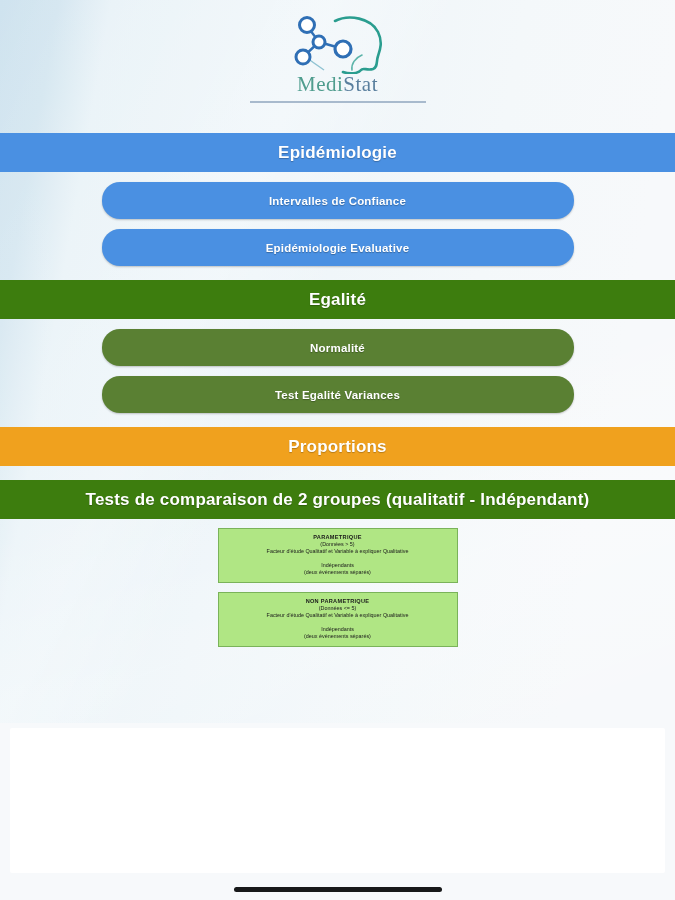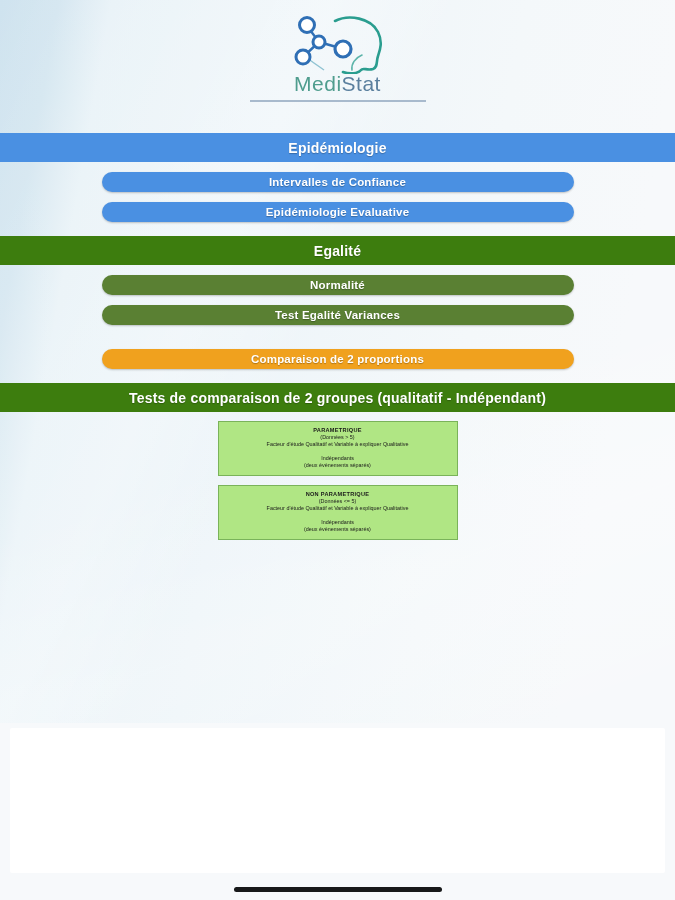--- a/index.html
+++ b/index.html
@@ -46,49 +46,49 @@
   
   .logo-wrap {
     height:133px;
     display:flex; flex-direction:column;
     align-items:center; justify-content:flex-start;
     padding-top:12px;
   }
   .logo-mark { width:118px; height:62px; display:block; }
   .logo-text {
     font-size:21px; letter-spacing:.5px;
-    font-family:Liberation Sans, sans-serif;
+    font-family:Liberation Serif, serif;
     margin-top:-2px;
   }
   .logo-text .medi { color:#4f9d8e; }
   .logo-text .stat { color:#5a7f9e; }
   .logo-rule {
     width:176px; height:2px; margin-top:4px;
     background:#8fa6bd; opacity:.75;
   }
 
   
   .band {
     width:100%;
-    height:29px;
+    height:39px;
     display:flex; align-items:center; justify-content:center;
     color:#ffffff;
-    font-size:14px;
+    font-size:17px;
     font-weight:bold;
     letter-spacing:.2px;
     text-shadow:0 1px 1px rgba(0,0,0,.25);
   }
   .band.blue   { background:#4a90e2; }
   .band.green  { background:#3d7d0e; }
   .band.orange { background:#f0a11e; }
 
   
   .btn {
     display:flex; align-items:center; justify-content:center;
-    width:472px; height:20px;
+    width:472px; height:37px;
     margin:10px auto 0;
     border-radius:18px;
     color:#ffffff;
     font-size:11.5px;
     font-weight:bold;
     letter-spacing:.2px;
     text-shadow:0 1px 1px rgba(0,0,0,.28);
     box-shadow:0 1px 2px rgba(0,0,0,.22);
     cursor:pointer;
     border:none;
@@ -168,21 +168,21 @@
       <div class="band blue">Epidémiologie</div>
       <button class="btn blue">Intervalles de Confiance</button>
       <button class="btn blue">Epidémiologie  Evaluative</button>
       <div class="spacer-sm"></div>
 
       <div class="band green">Egalité</div>
       <button class="btn olive">Normalité</button>
       <button class="btn olive">Test Egalité Variances</button>
       <div class="spacer-sm"></div>
 
-      <button class="btn orange">Comparaison de 2 proportions</button>
+      <div class="band orange">Proportions</div>
       <div class="spacer-sm"></div>
 
       <div class="band green">Tests de comparaison de 2 groupes (qualitatif - Indépendant)</div>
 
       <div class="infobox">
         <div class="ib-title">PARAMETRIQUE</div>
         <div class="ib-sub">(Données &gt; 5)</div>
         <div class="ib-line">Facteur d'étude Qualitatif et Variable à expliquer Qualitative</div>
         <div class="ib-gap"></div>
         <div class="ib-line">Indépendants</div>

